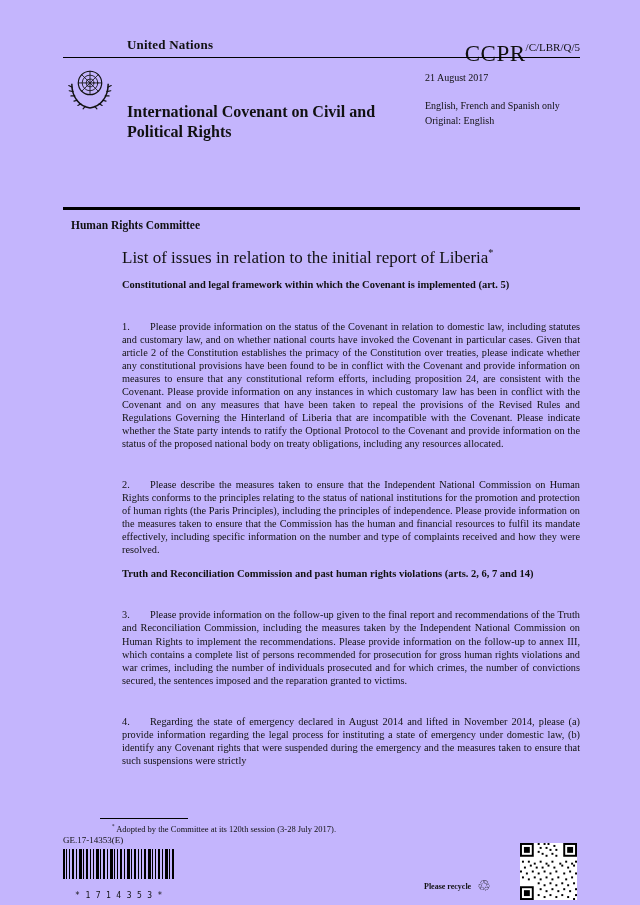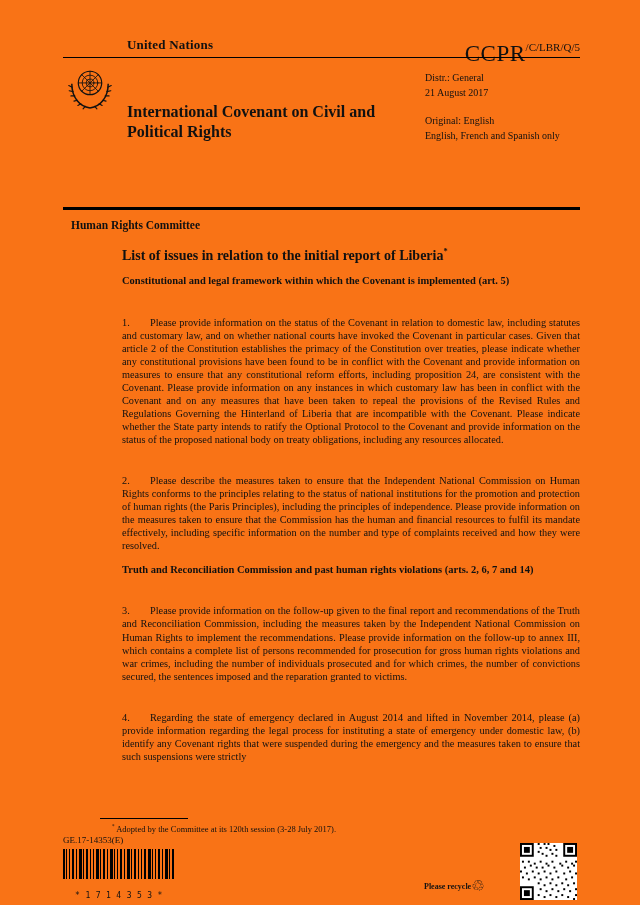--- a/index.html
+++ b/index.html
@@ -6,21 +6,21 @@
   body {
     margin:0;
     background:#ffffff;
     font-family:"Liberation Serif","DejaVu Serif",serif;
     color:#111;
   }
   .page {
     position:relative;
     width:640px;
     height:905px;
-    background:#f97316;
+    background:#c4b5fd;
     overflow:hidden;
   }
   
   .org-name {
     position:absolute; top:37px; left:127px;
     font-size:13px; font-weight:bold; letter-spacing:0.2px;
   }
   .doc-symbol {
     position:absolute; top:41px; right:60px;
     display:flex; align-items:flex-start;
@@ -47,21 +47,21 @@
   }
   .committee {
     position:absolute; top:219px; left:63px;
     font-size:11.5px; font-weight:bold;margin-left:8px;
   }
   
   .content {
     position:absolute; top:247px; left:122px; width:458px;
   }
   .doc-title {
-    font-size:14px; font-weight:bold; margin-bottom:10px;
+    font-size:17px; font-weight:normal; margin-bottom:10px;
   }
   .fn-sup { font-size:60%; vertical-align:super; }
   .section-heading {
     font-size:10.5px; font-weight:bold; line-height:1.32;
     margin:10px 14px 6px 0;
   }
   .para {
     font-size:10.3px; line-height:1.27; text-align:justify;
     margin-bottom:7px;
     margin-top:28px;
@@ -80,21 +80,21 @@
     position:absolute; top:835px; left:63px; font-size:9px;
   }
   .barcode { position:absolute; top:849px; left:63px; width:112px; }
   .barcode-text {
     font-family:"DejaVu Sans Mono",monospace;
     font-size:8px; letter-spacing:5.5px;
     text-align:center; padding-left:5px; margin-top:8px;
   }
   .recycle {
     position:absolute; top:879px; left:424px;
-    display:flex; align-items:center; 
+    display:flex; align-items:center; gap:6px;
     font-size:8px; font-weight:bold;
   }
   .recycle-icon {
     font-family:"DejaVu Sans",sans-serif;
     font-size:15px; font-weight:normal; line-height:1;
   }
   .qr { position:absolute; top:843px; left:520px; width:57px; height:57px; }
 </style>
 </head>
 <body>
@@ -136,25 +136,24 @@
         <path d="M44.5 43 L48.5 44"></path>
         <path d="M40.5 47 L44 49"></path>
         <path d="M35.5 50 L38 53"></path>
       </g>
     </svg>
   </div>
 
   <div class="covenant-title">International Covenant on Civil and Political Rights</div>
 
   <div class="distr-block">
-    <div>Distr.: General</div>
     <div>21 August 2017</div>
     <div class="distr-gap"></div>
+    <div>English, French and Spanish only</div>
     <div>Original: English</div>
-    <div>English, French and Spanish only</div>
   </div>
 
   <div class="thick-rule"></div>
   <div class="committee">Human Rights Committee</div>
 
   <div class="content">
 
     <div class="doc-title">
       <span>List of issues in relation to the initial report of Liberia</span><span class="fn-sup">*</span>
     </div>

